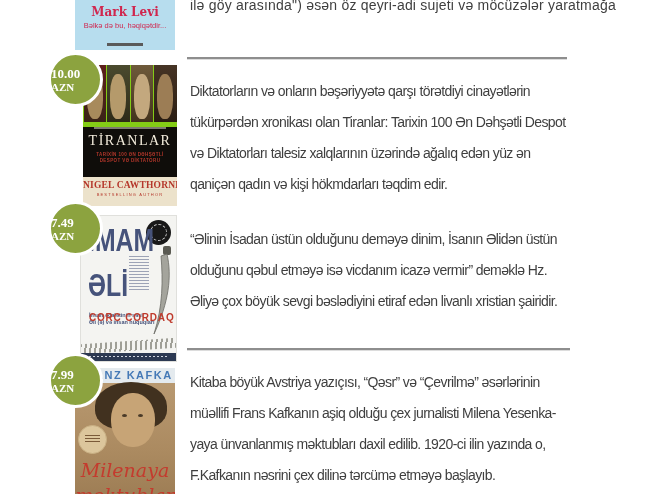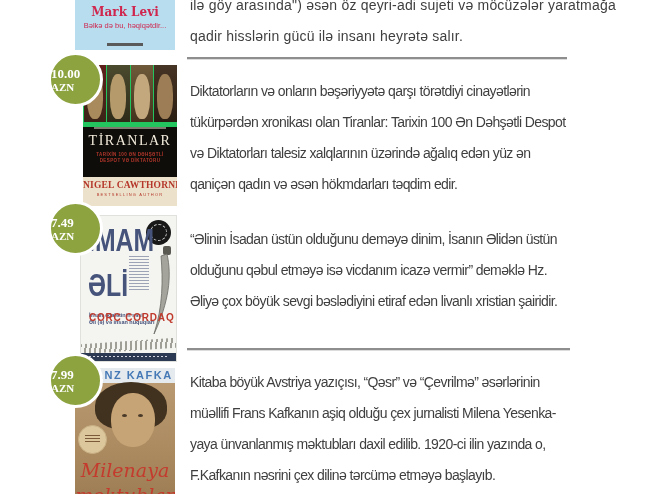--- a/index.html
+++ b/index.html
@@ -34,21 +34,21 @@
   .cover { position:absolute; overflow:hidden; z-index:2; cursor:pointer; }
 
   
   #cover1 { left:75px; top:-52px; width:100px; height:102px; background:#b7ddee; }
   .ml-author { margin-top:57px; text-align:center; color:#d0264e;
                font-weight:bold; font-size:12px; font-family:"DejaVu Serif",serif; }
   .ml-title  { text-align:center; color:#d0264e; font-size:7.5px; margin-top:2px; }
   .ml-mark   { width:36px; height:3px; background:#5a5a5a; margin:13px auto 0; }
 
   
-  #cover2 { left:83px; top:65px; width:94px; height:141px; background:#22c55e; }
+  #cover2 { left:83px; top:65px; width:94px; height:141px; background:#84cc16; }
   .t-faces { height:57px; display:flex; }
   .t-face  { flex:1; position:relative; margin:0 0.5px; }
   .t-face::before { content:""; position:absolute; left:14%; right:14%; top:16%;
                     bottom:6%; border-radius:45% 45% 42% 42%; }
   .t-face.f1 { background:linear-gradient(#5d1f1a,#3a2417); } .t-face.f1::before { background:#a88a5c; }
   .t-face.f2 { background:linear-gradient(#4a4a2e,#2e2b18); } .t-face.f2::before { background:#b59a6b; }
   .t-face.f3 { background:linear-gradient(#6e5a3a,#43331d); } .t-face.f3::before { background:#c3a87e; }
   .t-face.f4 { background:linear-gradient(#463425,#2a1d12); } .t-face.f4::before { background:#9c7d55; }
   .t-mid   { height:50px; text-align:center; background:#0f0d0a; }
   .t-tinyline { width:72px; height:2px; background:#7d7a70; margin:5px auto 4px; }
@@ -112,21 +112,20 @@
 
 <div id="stage">
 
   <div class="cover" id="cover1">
     <div class="ml-author">Mark Levi</div>
     <div class="ml-title">Bəlkə də bu, həqiqətdir...</div>
     <div class="ml-mark"></div>
   </div>
   <div class="desc wide" id="text1" style="top:-10px;">
     <div>ilə göy arasında") əsən öz qeyri-adi sujeti və möcüzələr yaratmağa</div>
-    <div>qadir hisslərin gücü ilə insanı heyrətə salır.</div>
   </div>
 
   <div class="divider" id="div1"></div>
 
   <div class="badge" id="badge2">
     <div class="price">10.00</div>
     <div class="cur">AZN</div>
   </div>
   <div class="cover" id="cover2">
     <div class="t-faces">
@@ -145,21 +144,21 @@
     </div>
     <div class="t-band">
       <div class="t-author">NIGEL CAWTHORNE</div>
       <div class="t-note">BESTSELLING AUTHOR</div>
     </div>
   </div>
   <div class="desc" id="text2" style="top:76px;">
     <div>Diktatorların və onların bəşəriyyətə qarşı törətdiyi cinayətlərin</div>
     <div>tükürpərdən xronikası olan Tiranlar: Tarixin 100 Ən Dəhşətli Despot</div>
     <div>və Diktatorları talesiz xalqlarının üzərində ağalıq edən yüz ən</div>
-    <div>qaniçən qadın və əsən hökmdarları təqdim edir.</div>
+    <div>qaniçən qadın və kişi hökmdarları təqdim edir.</div>
   </div>
 
   <div class="badge" id="badge3">
     <div class="price">7.49</div>
     <div class="cur">AZN</div>
   </div>
   <div class="cover" id="cover3">
     <div class="i-emblem"></div>
     <div class="i-title">
       <div>İMAM</div>

